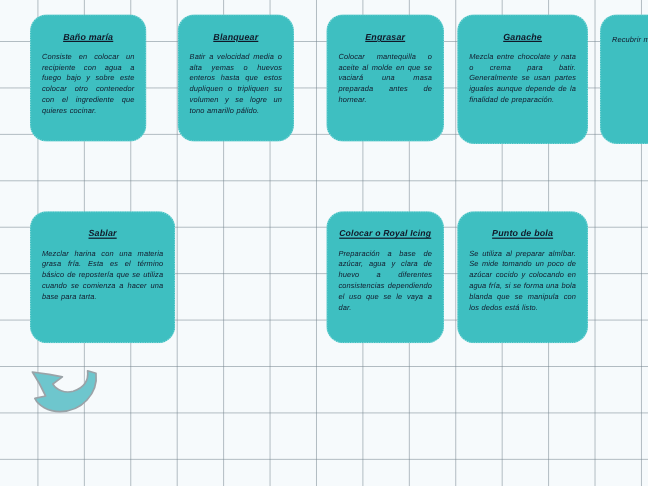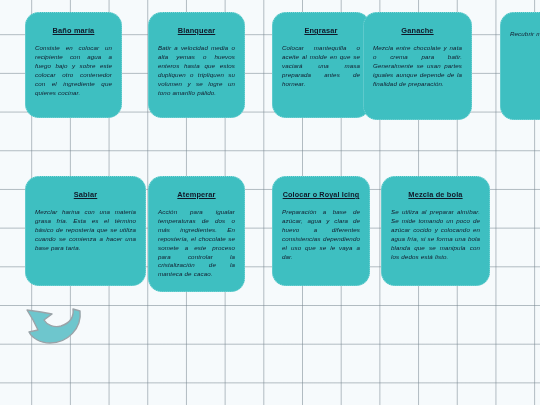--- a/index.html
+++ b/index.html
@@ -35,20 +35,21 @@
     padding: 9px 9px 8px 9px;
     color: #131b2e;
     box-shadow: 0 0 0 0 rgba(0,0,0,0);
     overflow: hidden;
   }
 
   .card-title {
     display: block;
     text-align: center;
     font-weight: bold;
+    font-style: italic;
     text-decoration: underline;
     font-size: 7.4px;
     line-height: 10px;
     letter-spacing: 0.15px;
     margin: 4px 0 8px 0;
     color: #101828;
     white-space: nowrap;
   }
 
   .card-title.wide {
@@ -64,21 +65,21 @@
     line-height: 8.9px;
     letter-spacing: 0.1px;
     color: #121a2c;
     word-spacing: 0.3px;
   }
 
   
   #card-bano-maria { left: 25px;  top: 12px;  width: 97px;  height: 106px; }
   #card-blanquear  { left: 148px; top: 12px;  width: 97px;  height: 106px; }
   #card-engrasar   { left: 272px; top: 12px;  width: 98px;  height: 106px; }
-  #card-ganache    { left: 363px; top: 12px;  width: 109px; height: 108px; }
+  #card-ganache    { left: 381px; top: 12px;  width: 109px; height: 108px; }
   #card-recubrir   { left: 500px; top: 12px;  width: 97px;  height: 108px; }
 
   
   #card-sablar     { left: 25px;  top: 176px; width: 121px;  height: 110px; }
   #card-atemperar  { left: 148px; top: 176px; width: 97px;  height: 116px; }
   #card-glaseado   { left: 272px; top: 176px; width: 98px;  height: 110px; }
   #card-punto-bola { left: 381px; top: 176px; width: 109px; height: 110px; }
 
   #arrow-shape {
     position: absolute;
@@ -116,32 +117,28 @@
   <div class="card" id="card-recubrir">
     <span class="card-title"></span>
     <span class="card-body">Recubrir mejorar con un c</span>
   </div>
 
   <div class="card" id="card-sablar">
     <span class="card-title">Sablar</span>
     <span class="card-body">Mezclar harina con una materia grasa fría. Esta es el término básico de repostería que se utiliza cuando se comienza a hacer una base para tarta.</span>
   </div>
 
-  <div class="card" id="card-atemperar">
-    <span class="card-title">Atemperar</span>
-    <span class="card-body">Acción para igualar temperaturas de dos o más ingredientes. En repostería, el chocolate se somete a este proceso para controlar la cristalización de la manteca de cacao.</span>
-  </div>
 
   <div class="card" id="card-glaseado">
     <span class="card-title wide">Colocar o Royal Icing</span>
     <span class="card-body">Preparación a base de azúcar, agua y clara de huevo a diferentes consistencias dependiendo el uso que se le vaya a dar.</span>
   </div>
 
   <div class="card" id="card-punto-bola">
-    <span class="card-title">Mezcla de bola</span>
+    <span class="card-title">Punto de bola</span>
     <span class="card-body">Se utiliza al preparar almíbar. Se mide tomando un poco de azúcar cocido y colocando en agua fría, si se forma una bola blanda que se manipula con los dedos está listo.</span>
   </div>
 
   <svg id="arrow-shape" viewBox="0 0 66 52">
     <path d="M58 9 C60 26 46 41 28 41 C18 41 10 36 7 30 L16 28 L11 18 L5 8 L19 10 L30 12 L22 18 C25 23 32 26 39 24 C48 21 52 15 51 7 Z" fill="#6ec6cd" stroke="#9aa3a8" stroke-width="1.4" stroke-linejoin="round"></path>
   </svg>
 
 </div>
 
 </body></html>

